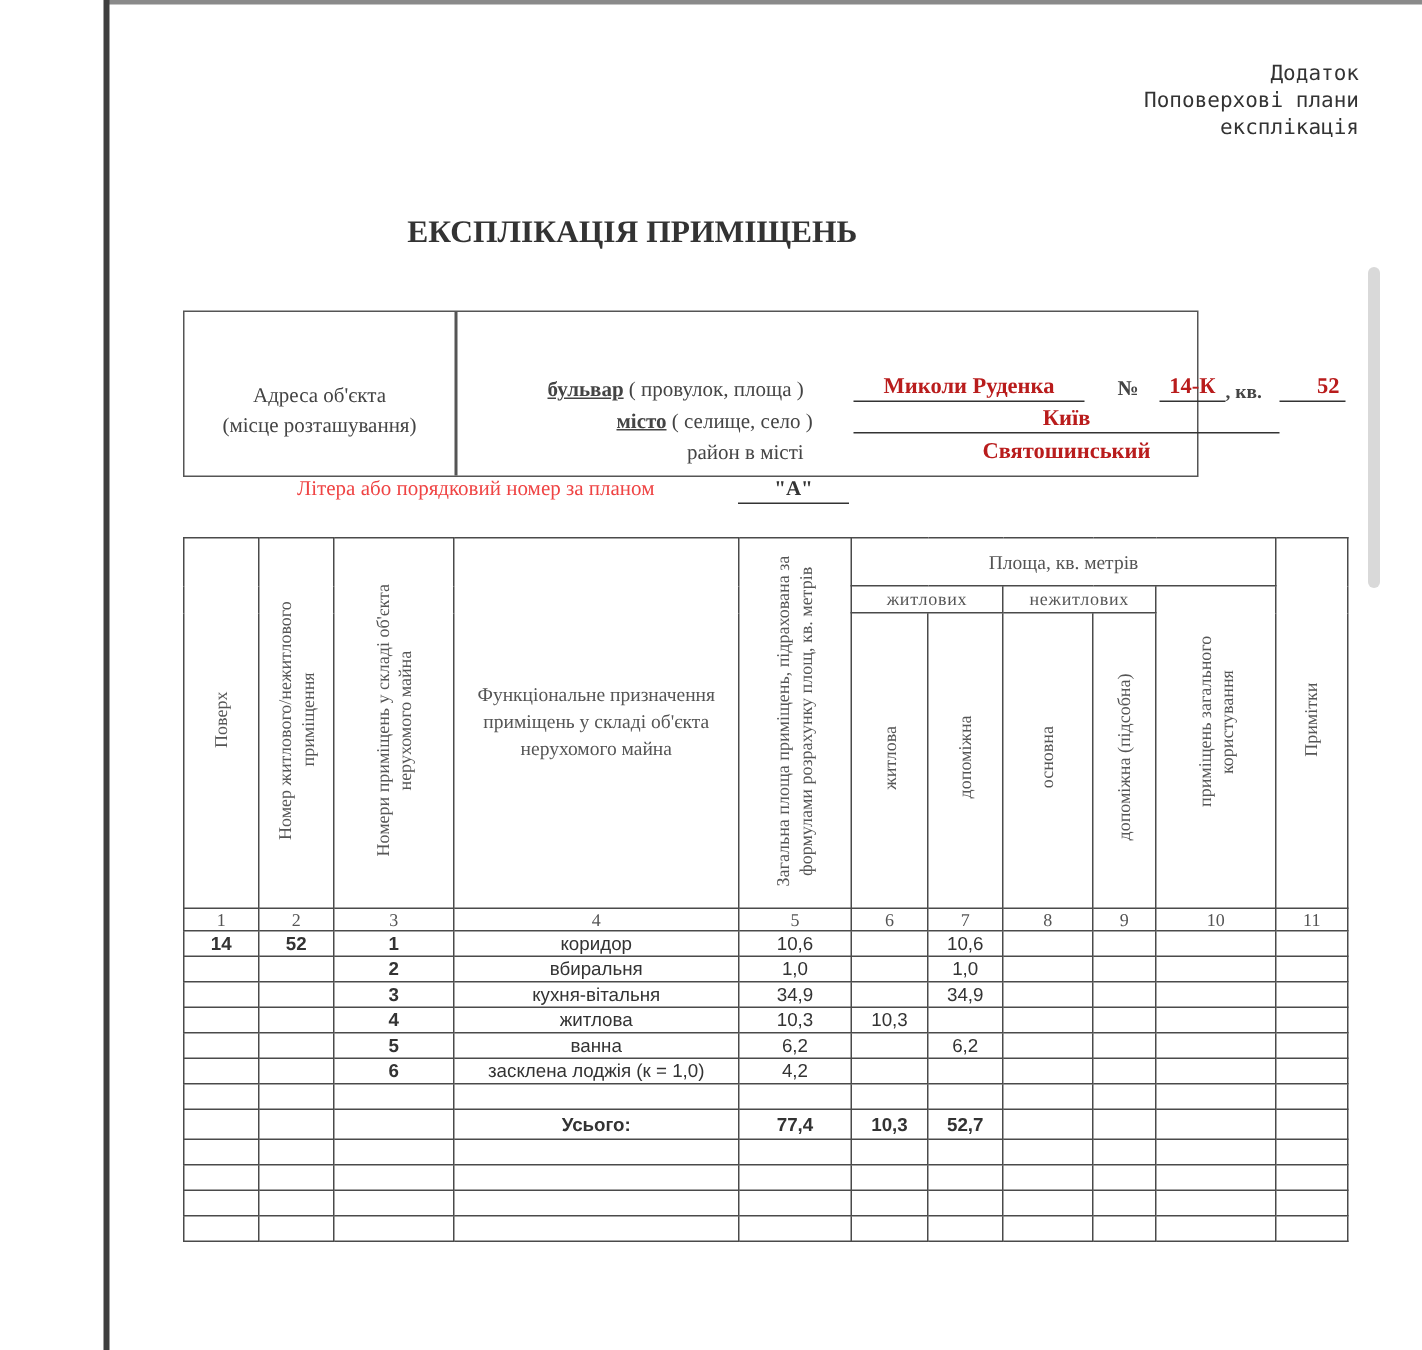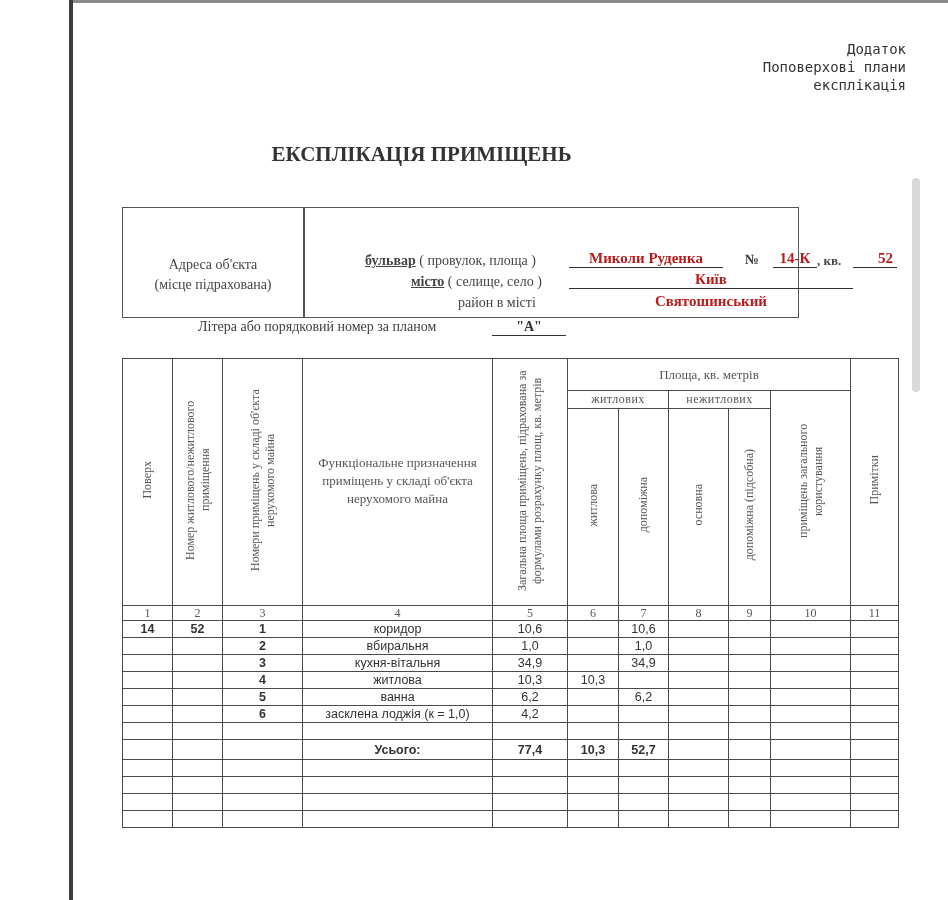--- a/index.html
+++ b/index.html
@@ -17,21 +17,21 @@
   .title { position:absolute; left:0; width:833px; top:142px; text-align:center;
     font-family:"Liberation Serif", serif; font-weight:bold; font-size:21px; color:#333; padding-left:10px; box-sizing:border-box; }
 
   .addr-box { position:absolute; left:122px; top:207px; width:677px; height:111px;
     border:1.5px solid #555; box-sizing:border-box; }
   .addr-divider { position:absolute; left:180px; top:0; width:1.5px; height:100%; background:#555; }
   .addr-left { position:absolute; left:0; top:47px; width:180px; text-align:center; font-size:14px; line-height:20px; color:#444; }
   .addr-line { position:absolute; font-size:14px; color:#444; white-space:nowrap; }
   .u { text-decoration:underline;font-weight:bold; }
   .fill { position:absolute; border-bottom:1.5px solid #333; text-align:center; font-weight:bold; font-size:15px; color:#b91c1c; }
-  .litera { position:absolute; left:198px; top:319px; font-size:14px; color:#404040; }
+  .litera { position:absolute; left:198px; top:319px; font-size:14px; color:#ef4444; }
   .litera-val { position:absolute; left:492px; top:319px; width:74px; border-bottom:1.5px solid #333;
     text-align:center; font-weight:bold; font-size:14px; color:#333; }
 
   table.expl { position:absolute; left:122px; top:358px; border-collapse:collapse; table-layout:fixed; width:776px; }
   table.expl td { border:1.3px solid #4a4a4a; padding:0; text-align:center; vertical-align:middle; overflow:hidden; }
   .hdr { font-family:"Liberation Serif", serif; font-size:12px; color:#555; line-height:15px; }
   .vert { writing-mode:vertical-rl; transform:rotate(180deg); display:inline-block; white-space:normal; text-align:center; }
   .numrow td { font-size:12px; color:#555; height:14px; line-height:14px; }
   .drow td { font-family:"Liberation Sans", sans-serif; font-size:12.5px; color:#333; height:16px; line-height:16px; }
   .b { font-weight:bold; }
@@ -51,21 +51,21 @@
   <div>Поповерхові плани</div>
   <div>експлікація</div>
 </div>
 
 <div class="title">ЕКСПЛІКАЦІЯ ПРИМІЩЕНЬ</div>
 
 <div class="addr-box">
   <div class="addr-divider"></div>
   <div class="addr-left">
     <div>Адреса об'єкта</div>
-    <div>(місце підрахована)</div>
+    <div>(місце розташування)</div>
   </div>
 
   <div class="addr-line" style="left:242px; top:45px;">
     <span class="u">бульвар</span><span> ( провулок, площа )</span>
   </div>
   <div class="fill" style="left:446px; top:42px; width:154px;">Миколи Руденка</div>
   <div class="addr-line" style="left:622px; top:44px; font-weight:bold;">№</div>
   <div class="fill" style="left:650px; top:42px; width:44px;">14-К</div>
   <div class="addr-line" style="left:694px; top:45px; font-weight:bold; font-size:13px;">, кв.</div>
   <div class="fill" style="left:730px; top:42px; width:44px; text-align:right; padding-right:4px; box-sizing:border-box;">52</div>

